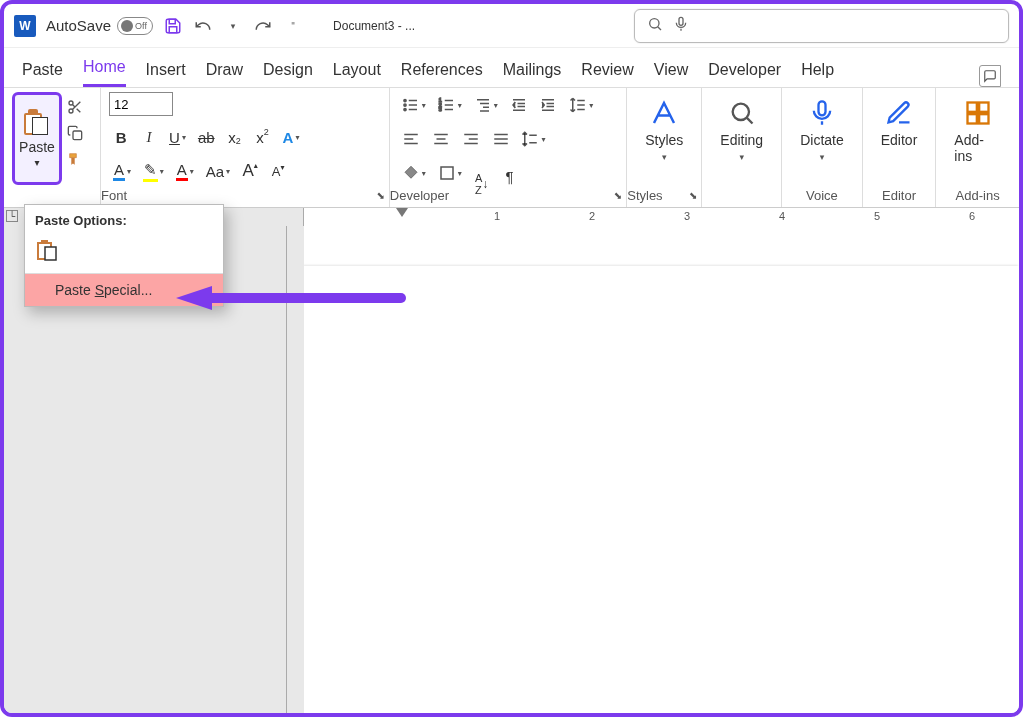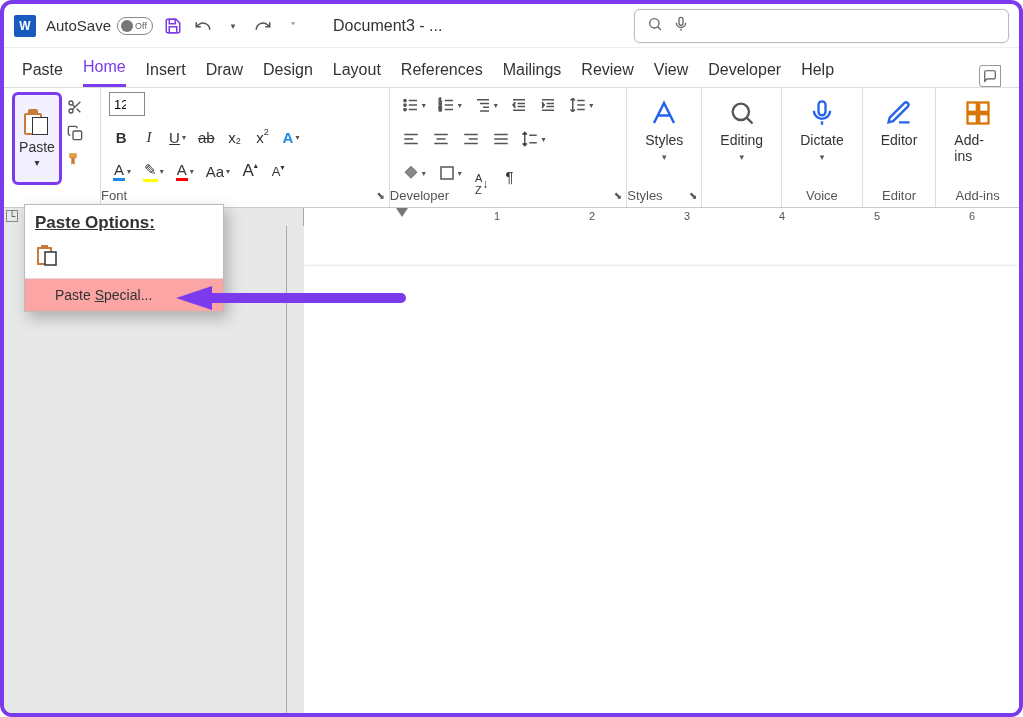--- a/index.html
+++ b/index.html
@@ -46,21 +46,21 @@
   }
   .autosave { display: flex; align-items: center; gap: 6px; font-size: 15px; }
   .switch {
     width: 36px; height: 18px; border: 1px solid #888; border-radius: 10px;
     display: flex; align-items: center; padding: 1px 3px; font-size: 9px; gap: 2px;
     color: #666;
   }
   .switch .knob { width: 12px; height: 12px; background: #777; border-radius: 50%; }
   .qat-icon { width: 20px; height: 20px; display: flex; align-items: center; justify-content: center; color: #555; }
   .save-disk { color: var(--accent); }
-  .doc-name { margin-left: 20px; font-size: 16px; }
+  .doc-name { margin-left: 20px; font-size: 12px; }
   .searchbox {
     margin-left: auto;
     height: 34px; width: 375px;
     border: 1px solid #bbb; border-radius: 6px;
     display: flex; align-items: center; padding: 0 12px; gap: 10px;
     background: #fff;
     box-shadow: 0 0 0 1px rgba(0,0,0,0.03);
   }
   .search-glass, .mic { color: #666; }
 
@@ -125,21 +125,21 @@
   .clip-col { display:flex; flex-direction:column; gap:8px; align-items:center; padding-top:6px;}
   .ico16 { width:18px; height:18px; display:flex; align-items:center; justify-content:center; color:#555;}
 
   
   .font-group .row { display:flex; gap:4px; align-items:center; }
   .font-group .row1 select, .font-group .row1 .fontname, .font-group .row1 .fontsize {
     height: 24px; border:1px solid #888; font-size:13px; padding:0 18px 0 4px;
     appearance: none; background: #fff;
   }
   .fontname { width: 210px; position:relative; }
-  .fontsize { width: 36px; text-align: center; }
+  .fontsize { width: 64px; }
   .row { margin-bottom: 4px; }
   .btn {
     min-width: 24px; height: 26px; display:inline-flex; align-items:center; justify-content:center;
     border-radius: 2px; padding: 0 4px; font-size: 15px; position: relative;
     cursor: pointer;
   }
   .btn .dd { font-size: 8px; margin-left: 2px; color: #555; }
   .sup { font-size: 9px; position: relative; top: -5px; }
   .sub { font-size: 9px; position: relative; top: 4px; }
   .underline-color { border-bottom: 3px solid red; display:inline-block; padding:0 1px;}
@@ -181,21 +181,21 @@
   .menu {
     position: absolute;
     top: 200px; left: 20px;
     width: 200px;
     background: #fff;
     border: 1px solid #bbb;
     box-shadow: 4px 6px 14px rgba(0,0,0,0.25);
     z-index: 100;
     font-size: 14px;
   }
-  .menu-header { font-weight: bold; padding: 8px 10px 6px; font-size: 17px; text-decoration: underline; }
+  .menu-header { font-weight: bold; padding: 8px 10px 6px; font-size: 13px; }
   .menu-iconrow { padding: 4px 10px 8px; }
   .menu-sep { border-top: 1px solid #ddd; }
   .menu-item { padding: 8px 10px 8px 30px; cursor: pointer; }
   .menu-item.hover { background: #fca5a5; }
   .uline { text-decoration: underline; }
 
   
   .arrow {
     position: absolute; top: 280px; left: 172px; z-index: 200;
     width: 230px; height: 28px;

